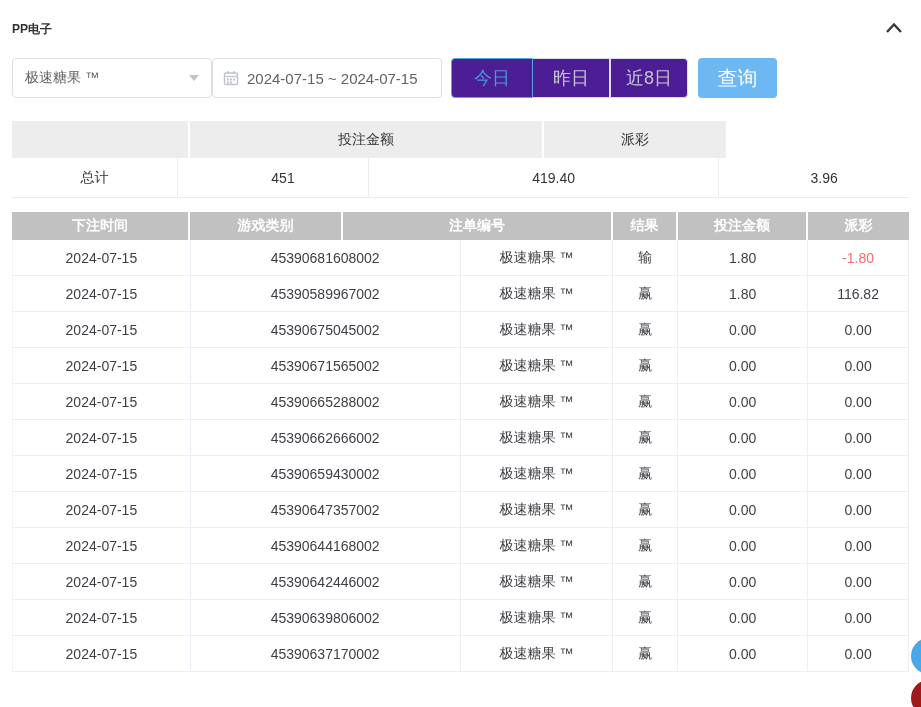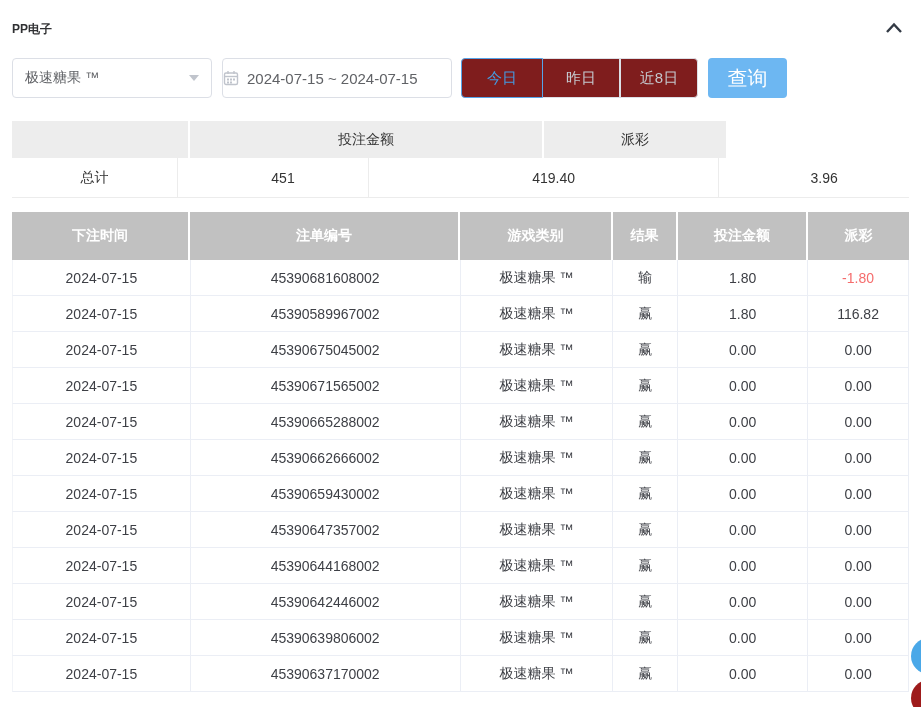--- a/index.html
+++ b/index.html
@@ -24,27 +24,27 @@
     width: 200px; height: 40px; border: 1px solid #dcdfe6; border-radius: 4px;
     display: flex; align-items: center; justify-content: space-between;
     padding: 0 12px; font-size: 14px; color: #606266; background: #fff; cursor: pointer;
   }
   .caret-down {
     width: 0; height: 0; border-left: 5px solid transparent; border-right: 5px solid transparent;
     border-top: 6px solid #c0c4cc;
   }
   .date-box {
     width: 230px; height: 40px; border: 1px solid #dcdfe6; border-radius: 4px;
-    display: flex; align-items: center; margin-left: 10px; padding: 0 0;
+    display: flex; align-items: center; margin-left: 0; padding: 0 10px;
     font-size: 15px; color: #606266; background: #fff; cursor: pointer;
   }
   .date-box .cal { margin-right: 8px; display: flex; }
   .quick-group { display: flex; margin-left: 9px; height: 40px; }
   .quick-btn {
-    height: 40px; background: #7f1d1d; font-size: 15px; display: flex;
+    height: 40px; background: #4c1d95; font-size: 18px; display: flex;
     align-items: center; justify-content: center; cursor: pointer;
     border: 1px solid #dcdfe6; color: #c4c8ce;
   }
   .quick-btn.b0 { width: 82px; border-radius: 4px 0 0 4px; }
   .quick-btn.b1 { width: 77px; border-left: none; }
   .quick-btn.b2 { width: 78px; border-left: 1px solid #dcdfe6; border-radius: 0 4px 4px 0; }
   .quick-btn.active { border: 1px solid #56a4e8; color: #459ae0; position: relative; z-index: 2; }
   .query-btn {
     width: 79px; height: 40px; margin-left: 10px; background: #6db7f2; color: #ffffff;
     font-size: 20px; border: none; border-radius: 4px; cursor: pointer;
@@ -56,21 +56,21 @@
   .sum-header { display: flex; height: 37px; }
   .sum-header .cell { background: #ededed; display: flex; align-items: center; justify-content: center; color: #333; border-right: 2px solid #ffffff; }
   .sum-header .cell:last-child { border-right: none; }
   .sum-row { display: flex; height: 40px; border-bottom: 1px solid #ececec; gap: 20px; }
   .sum-row .cell { display: flex; align-items: center; justify-content: center; color: #333; border-right: 1px solid #ececec; }
   .sum-row .cell:last-child { border-right: none; }
   .sc0 { width: 178px; } .sc1 { width: 183px; } .sc2 { width: 354px; } .sc3 { width: 182px; }
 
   
   .detail { position: absolute; top: 212px; left: 12px; width: 897px; font-size: 14px; }
-  .detail-header { display: flex; height: 48px; }
+  .detail-header { display: flex; height: 28px; }
   .detail-header .dh {
     background: #c1c1c1; color: #ffffff; font-weight: bold;
     display: flex; align-items: center; justify-content: center; border-right: 2px solid #ffffff;
   }
   .detail-header .dh:last-child { border-right: none; }
   .drow { display: flex; height: 36px; border-bottom: 1px solid #ebeef5; border-left: 1px solid #f2f4f8; }
   .drow .dc {
     display: flex; align-items: center; justify-content: center; color: #3d3f45;
     border-right: 1px solid #ebeef5; background: #fff;
   }
@@ -136,22 +136,22 @@
     <div class="cell sc0">总计</div>
     <div class="cell sc1">451</div>
     <div class="cell sc2">419.40</div>
     <div class="cell sc3">3.96</div>
   </div>
 </div>
 
 <div class="detail">
   <div class="detail-header">
       <div class="dh c0">下注时间</div>
+      <div class="dh c2">游戏类别</div>
       <div class="dh c1">注单编号</div>
-      <div class="dh c2">游戏类别</div>
       <div class="dh c3">结果</div>
       <div class="dh c4">投注金额</div>
       <div class="dh c5">派彩</div>
     </div>
   <div id="detail-body">
       <div class="drow">
         <div class="dc c0">2024-07-15</div>
         <div class="dc c1">45390681608002</div>
         <div class="dc c2">极速糖果 ™</div>
         <div class="dc c3">输</div>

